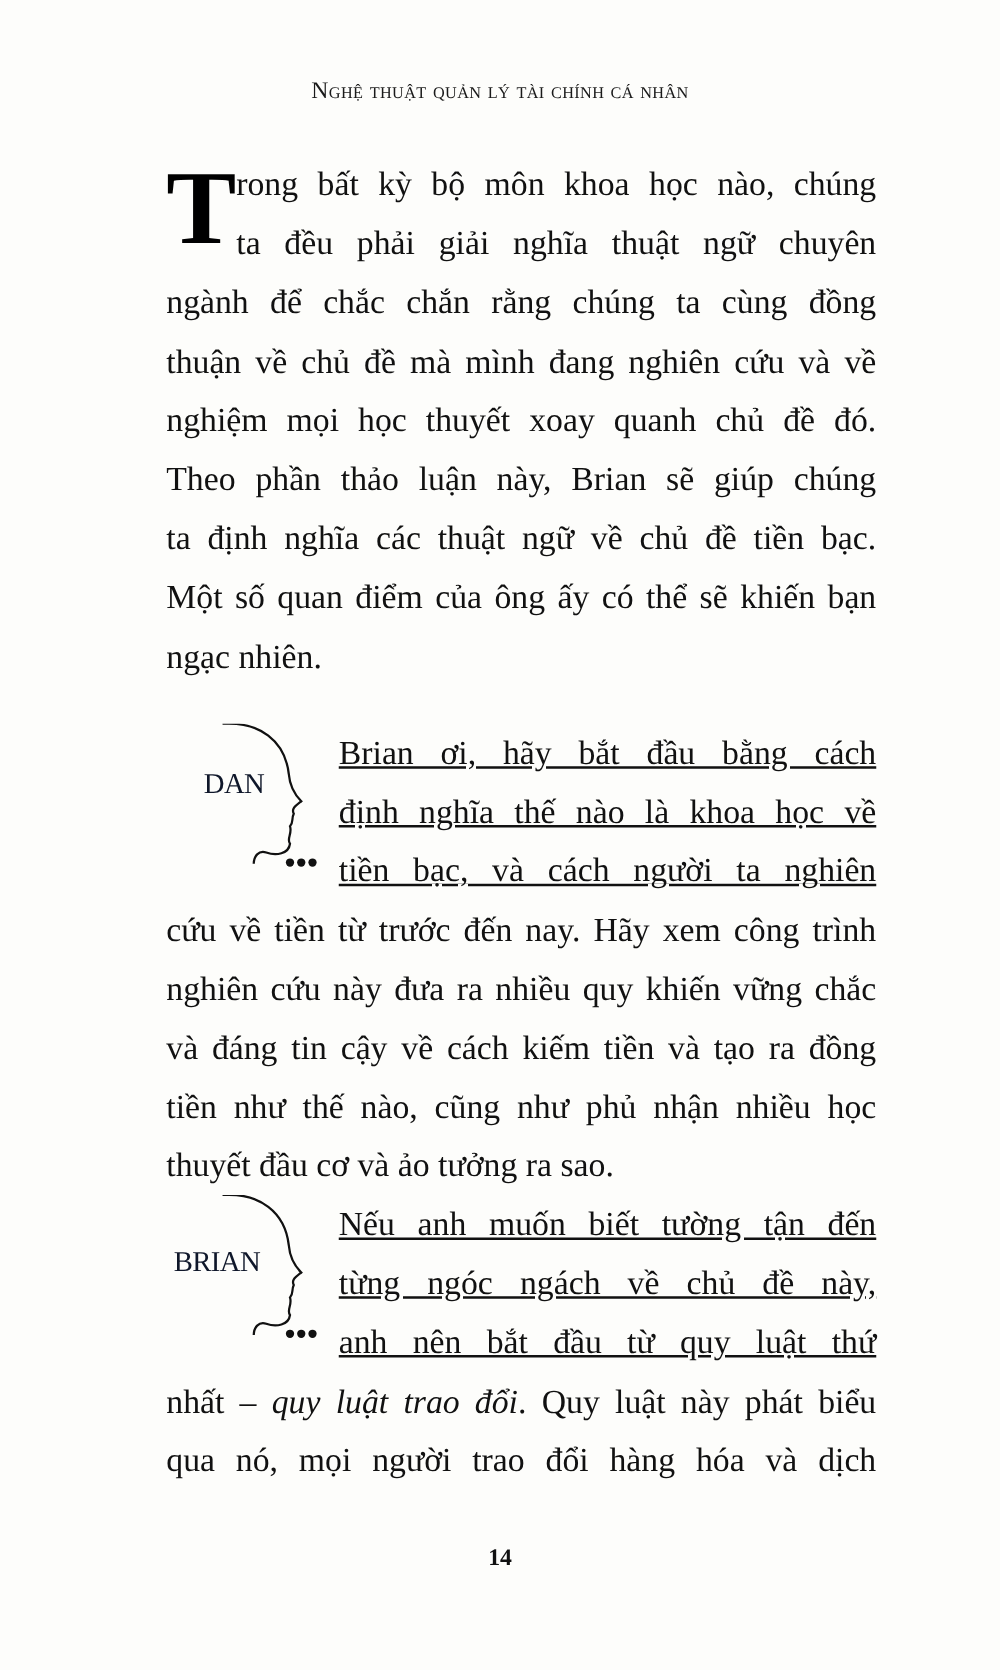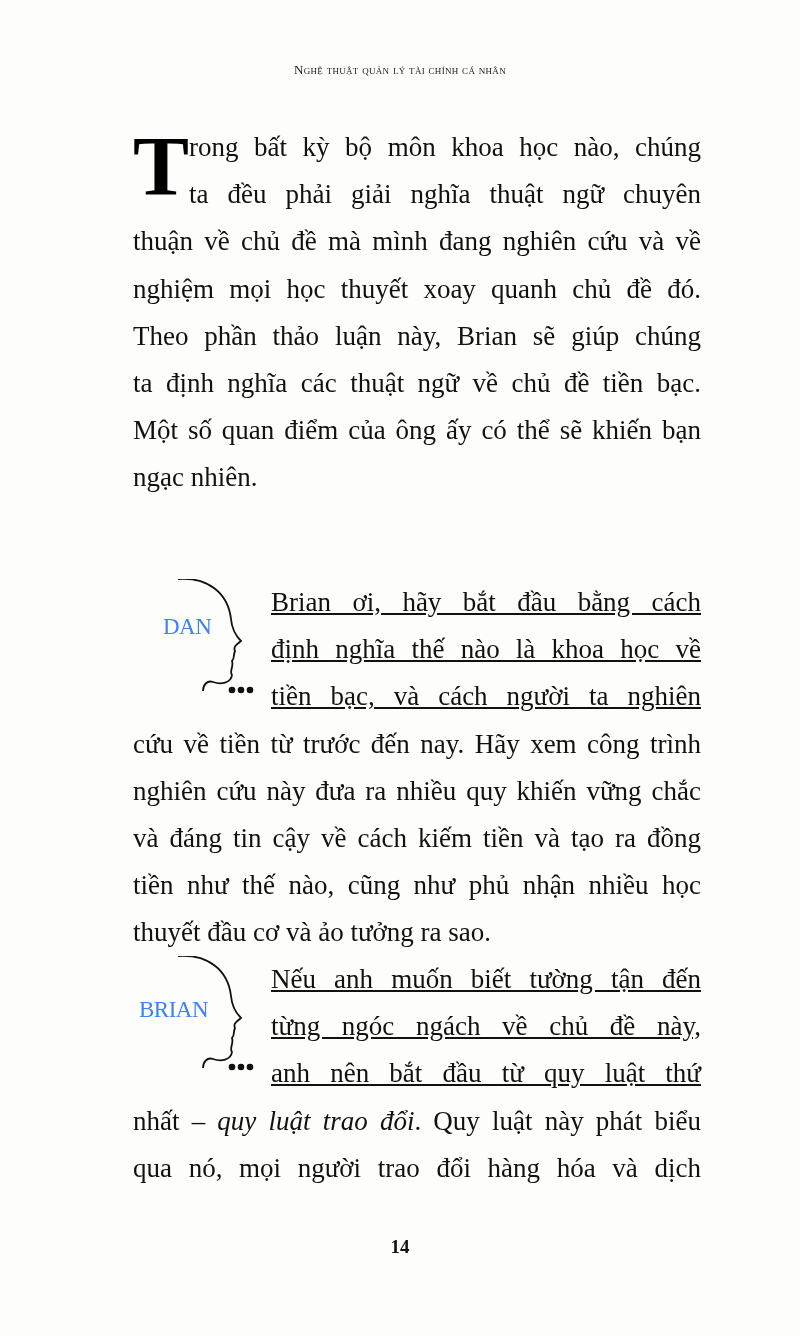--- a/index.html
+++ b/index.html
@@ -5,61 +5,62 @@
   html, body { margin: 0; padding: 0; }
   body {
     width: 800px; height: 1336px; overflow: hidden;
     background: #fdfdfb;
     font-family: "Liberation Serif", "DejaVu Serif", serif;
     color: #111;
     position: relative;
   }
   .running-header {
     position: absolute; top: 62px; left: 0; width: 800px;
-    text-align: center; font-size: 13px; letter-spacing: 0.3px;
+    text-align: center; font-size: 19px; letter-spacing: 0.3px;
     font-variant: small-caps; color: #1a1a1a;
   }
   .body-text {
     position: absolute; left: 133px; width: 568px;
     font-size: 27px; line-height: 47.2px;
   }
   .line { display: block; white-space: nowrap; text-align: justify; text-align-last: justify; height: 47.2px; }
   .line.last { text-align-last: left; }
   .intro { top: 124px; }
   .dropcap {
     position: absolute; left: 0; top: 6px;
     font-size: 84px; line-height: 74px; font-weight: bold; color: #000;
   }
   .indent-dc { padding-left: 56px; }
   .dialogue { position: absolute; left: 133px; width: 568px; }
   .speaker {
     position: absolute; left: 0; top: 0; width: 130px; height: 120px;
   }
   .speaker-name {
-    position: absolute; font-size: 23px; letter-spacing: -0.5px; color: #3b82f6;
+    position: absolute; font-size: 23px; letter-spacing: -0.5px; color: #0f172a;
   }
   .speaker svg { position: absolute; left: 0; top: 0; }
   .indent-sp { padding-left: 138px; text-decoration: underline; }
   .dan { top: 579px; }
   .brian { top: 956px; }
   .page-number {
     position: absolute; top: 1236px; left: 0; width: 800px;
     text-align: center; font-size: 19px; font-weight: bold;
   }
   i { font-style: italic; }
 </style>
 </head>
 <body>
 
 <div class="running-header">Nghệ thuật quản lý tài chính cá nhân</div>
 
 <div class="body-text intro">
   <span class="dropcap">T</span>
   <span class="line indent-dc">rong bất kỳ bộ môn khoa học nào, chúng</span>
   <span class="line indent-dc">ta đều phải giải nghĩa thuật ngữ chuyên</span>
+  <span class="line">ngành để chắc chắn rằng chúng ta cùng đồng</span>
   <span class="line">thuận về chủ đề mà mình đang nghiên cứu và về</span>
   <span class="line">nghiệm mọi học thuyết xoay quanh chủ đề đó.</span>
   <span class="line">Theo phần thảo luận này, Brian sẽ giúp chúng</span>
   <span class="line">ta định nghĩa các thuật ngữ về chủ đề tiền bạc.</span>
   <span class="line">Một số quan điểm của ông ấy có thể sẽ khiến bạn</span>
   <span class="line last">ngạc nhiên.</span>
 </div>
 
 <div class="dialogue body-text dan">
   <div class="speaker">

